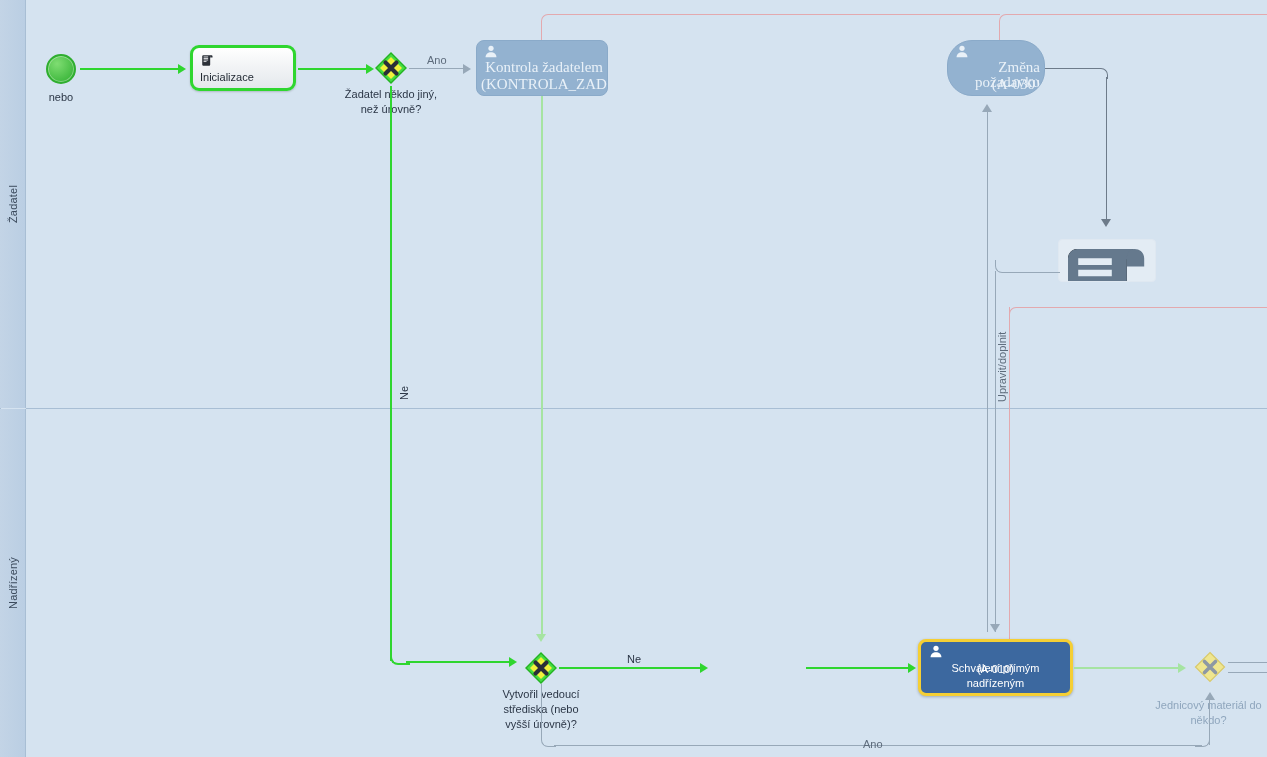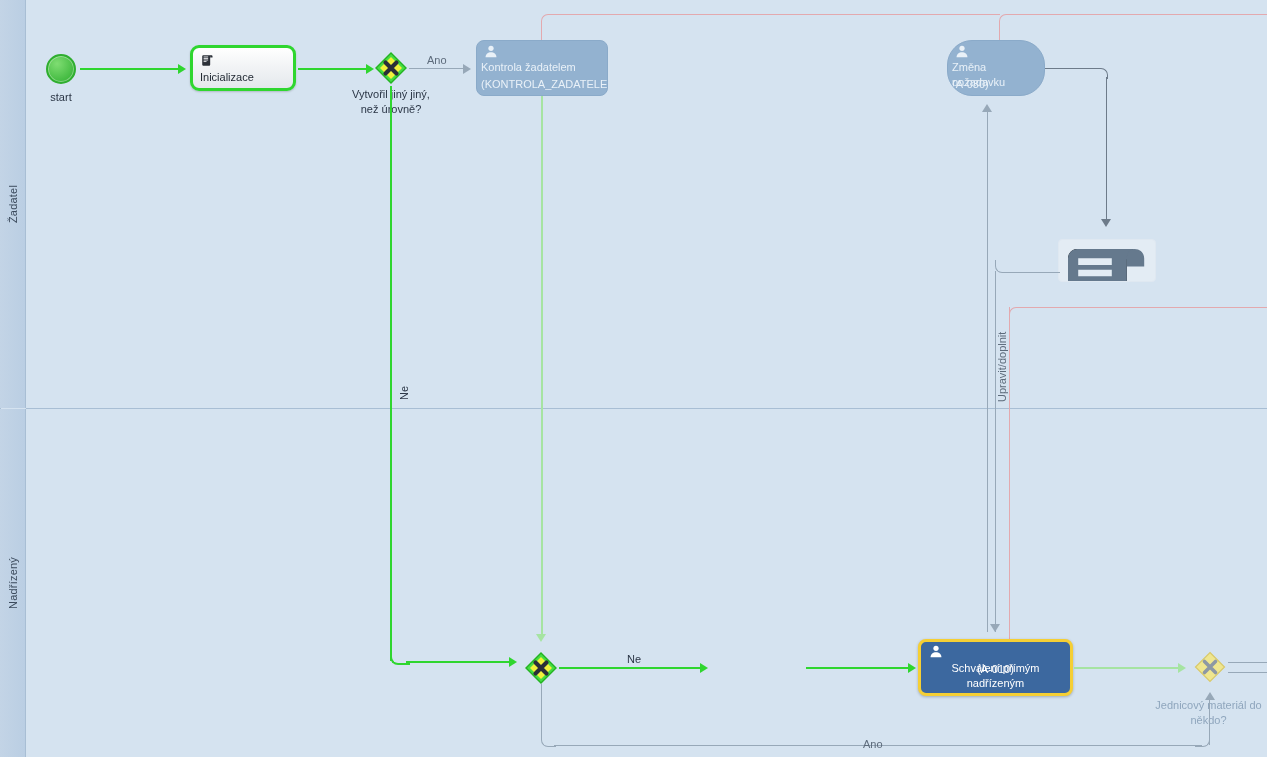--- a/index.html
+++ b/index.html
@@ -111,24 +111,25 @@
   
   .task-user-dim {
     background: #93b2d0;
     border-radius: 8px;
     border: 1px solid #8aaac9;
   }
   .task-user-dim .tlabel,
   .task-user-dim .tlabel2 {
     position: absolute;
     left: 4px; right: 4px;
-    text-align: left;
-    font-size: 11px;
+    text-align: right;
+    font-size: 15px;
     color: #e9f1f8;
     line-height: 15px;
+    font-family: Liberation Serif, serif;
   }
   
   .task-user-sel {
     background: #3c689f;
     border-radius: 8px;
     border: 3px solid #f5cf34;
     box-shadow: 0 1px 3px rgba(0,0,0,.25);
   }
   .task-user-sel .tlabel,
   .task-user-sel .tlabel2 {
@@ -226,21 +227,21 @@
 
   <div class="edge corner-pink" style="left:541px; top:14px; width:10px; height:34px;"></div>
   <div class="edge h-pink" style="left:550px; top:14px; width:450px;"></div>
   <div class="edge corner-pink" style="left:999px; top:14px; width:10px; height:34px;"></div>
   <div class="edge h-pink" style="left:1008px; top:14px; width:259px;"></div>
 
   <div class="edge corner-pink" style="left:1009px; top:307px; width:12px; height:345px;"></div>
   <div class="edge h-pink" style="left:1020px; top:307px; width:247px;"></div>
 
   <div class="node start-event" style="left:46px; top:54px;"></div>
-  <div class="node-caption" style="left:21px; top:90px; width:80px;">start</div>
+  <div class="node-caption" style="left:21px; top:90px; width:80px;">nebo</div>
 
   <div class="edge h-green" style="left:80px; top:68px; width:98px;"></div>
   <div class="arrow arrow-r-green" style="left:178px; top:64px;"></div>
 
   <div class="node task task-script" style="left:190px; top:45px; width:106px; height:46px;">
     <svg class="ticon" viewBox="0 0 16 16">
       <path d="M3 1.5h9.5c-.9.5-1.2 1.2-1.2 2.1V13c0 .9-.6 1.5-1.5 1.5H3.2c-.9 0-1.7-.7-1.7-1.6V3.1C1.5 2.2 2.2 1.5 3 1.5z" fill="#2b3038"></path>
       <path d="M3.2 3.6h5.6M3.2 5.5h5.6M3.2 7.4h5.6M3.2 9.3h3.6" stroke="#e8eaed" stroke-width="1.1"></path>
       <path d="M12.6 1.5c1 0 1.6.7 1.6 1.6v1.3h-2.9V3.1c0-.9.4-1.6 1.3-1.6z" fill="#2b3038"></path>
     </svg>
@@ -251,21 +252,21 @@
   <div class="arrow arrow-r-green" style="left:366px; top:64px;"></div>
 
   <div class="node gw" style="left:375px; top:52px;">
     <svg width="32" height="32" viewBox="0 0 32 32">
       <polygon points="16,1 31,16 16,31 1,16" fill="#46dd42" stroke="#23b321" stroke-width="1.4"></polygon>
       <polygon points="16,5 27,16 16,27 5,16" fill="#f2f23a" stroke="none"></polygon>
       <path d="M10.5 10.5 L21.5 21.5 M21.5 10.5 L10.5 21.5" stroke="#2b3038" stroke-width="4.2" stroke-linecap="round"></path>
     </svg>
   </div>
   <div class="node-caption wrap" style="left:331px; top:87px; width:120px;">
-    <div>Vytvořil jiný jiný,</div>
+    <div>Žadatel někdo jiný,</div>
     <div>než úrovně?</div>
   </div>
 
   <div class="edge h-gray-l" style="left:409px; top:68px; width:55px;"></div>
   <div class="arrow arrow-r-gray" style="left:463px; top:64px; border-left-color:#97a8b8;"></div>
   <div class="edge-label" style="left:427px; top:54px;">Ano</div>
 
   <div class="node task task-user-dim" style="left:476px; top:40px; width:132px; height:56px;">
     <svg class="uicon" viewBox="0 0 16 16">
       <circle cx="8" cy="4.3" r="3" fill="#e9f1f8"></circle>
@@ -315,20 +316,25 @@
   <div class="arrow arrow-u-grayl" style="left:982px; top:104px;"></div>
   <div class="edge-label vert" style="left:996px; top:402px;">Upravit/doplnit</div>
 
   <div class="node gw" style="left:525px; top:652px;">
     <svg width="32" height="32" viewBox="0 0 32 32">
       <polygon points="16,1 31,16 16,31 1,16" fill="#46dd42" stroke="#23b321" stroke-width="1.4"></polygon>
       <polygon points="16,5 27,16 16,27 5,16" fill="#f2f23a" stroke="none"></polygon>
       <path d="M10.5 10.5 L21.5 21.5 M21.5 10.5 L10.5 21.5" stroke="#2b3038" stroke-width="4.2" stroke-linecap="round"></path>
     </svg>
   </div>
+  <div class="node-caption wrap" style="left:481px; top:687px; width:120px;">
+    <div>Vytvořil vedoucí</div>
+    <div>střediska (nebo</div>
+    <div>vyšší úrovně)?</div>
+  </div>
 
   <div class="edge h-green" style="left:559px; top:667px; width:141px;"></div>
   <div class="arrow arrow-r-green" style="left:700px; top:663px;"></div>
   <div class="edge-label dark" style="left:627px; top:653px;">Ne</div>
 
 
   <div class="edge h-green" style="left:806px; top:667px; width:103px;"></div>
   <div class="arrow arrow-r-green" style="left:908px; top:663px;"></div>
 
   <div class="node task task-user-sel" style="left:918px; top:639px; width:155px; height:57px;">

